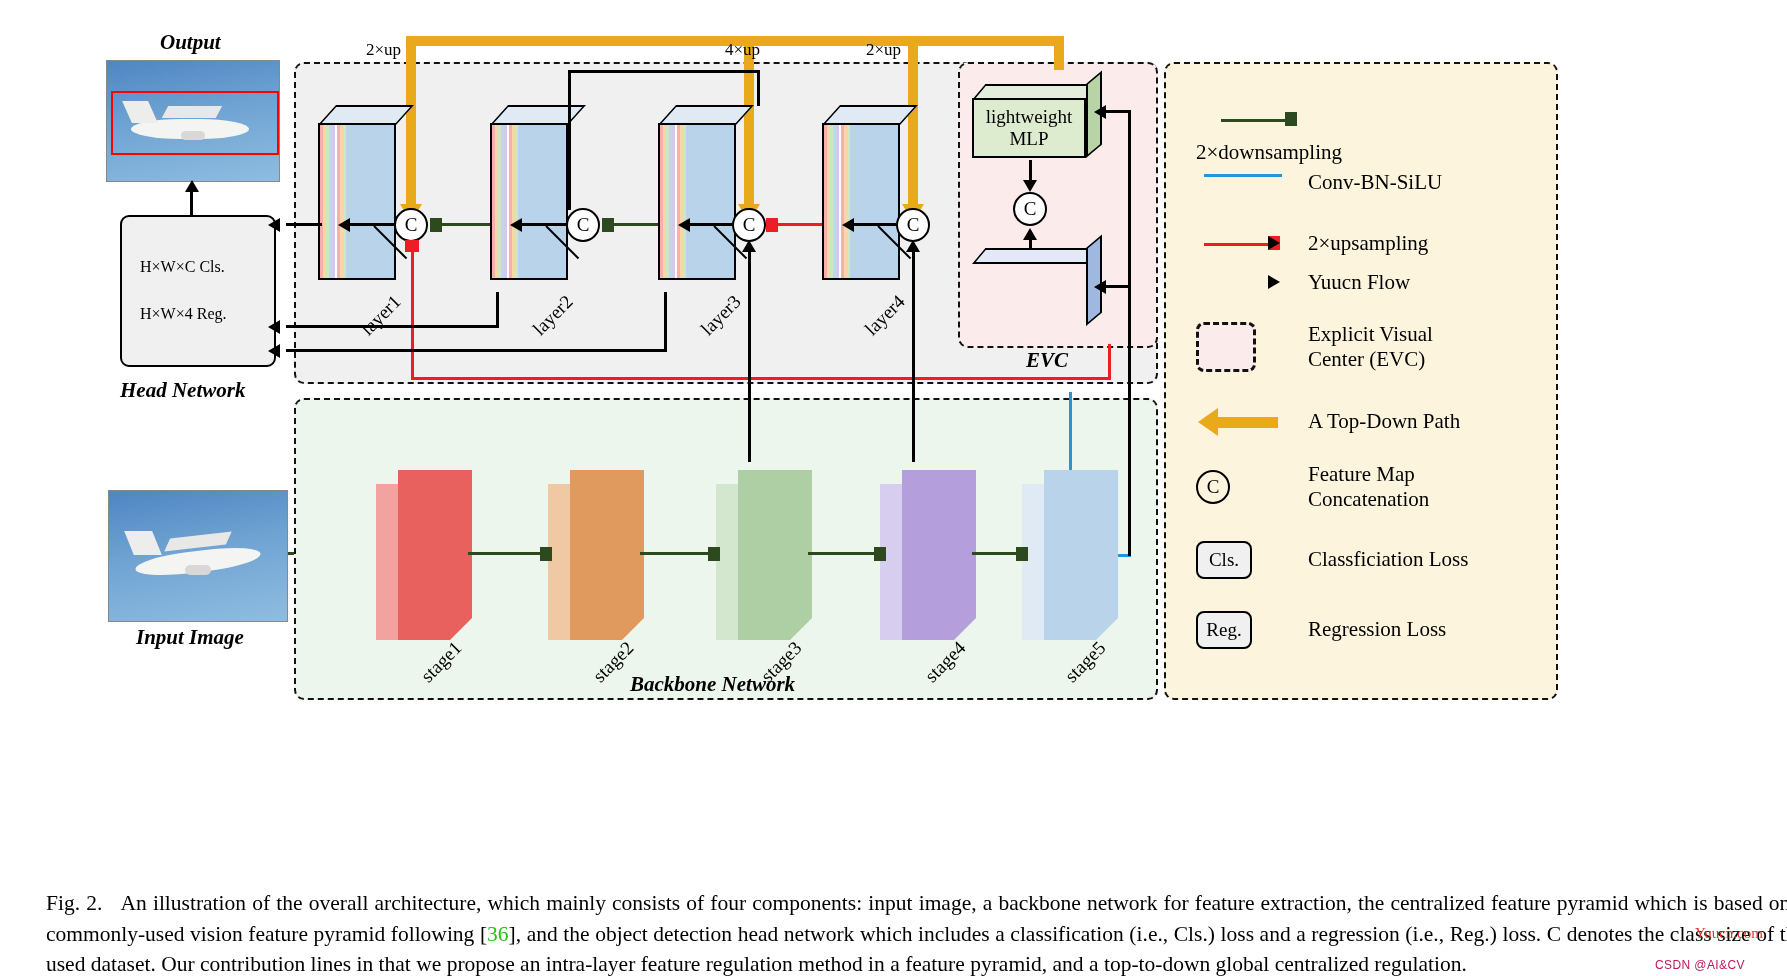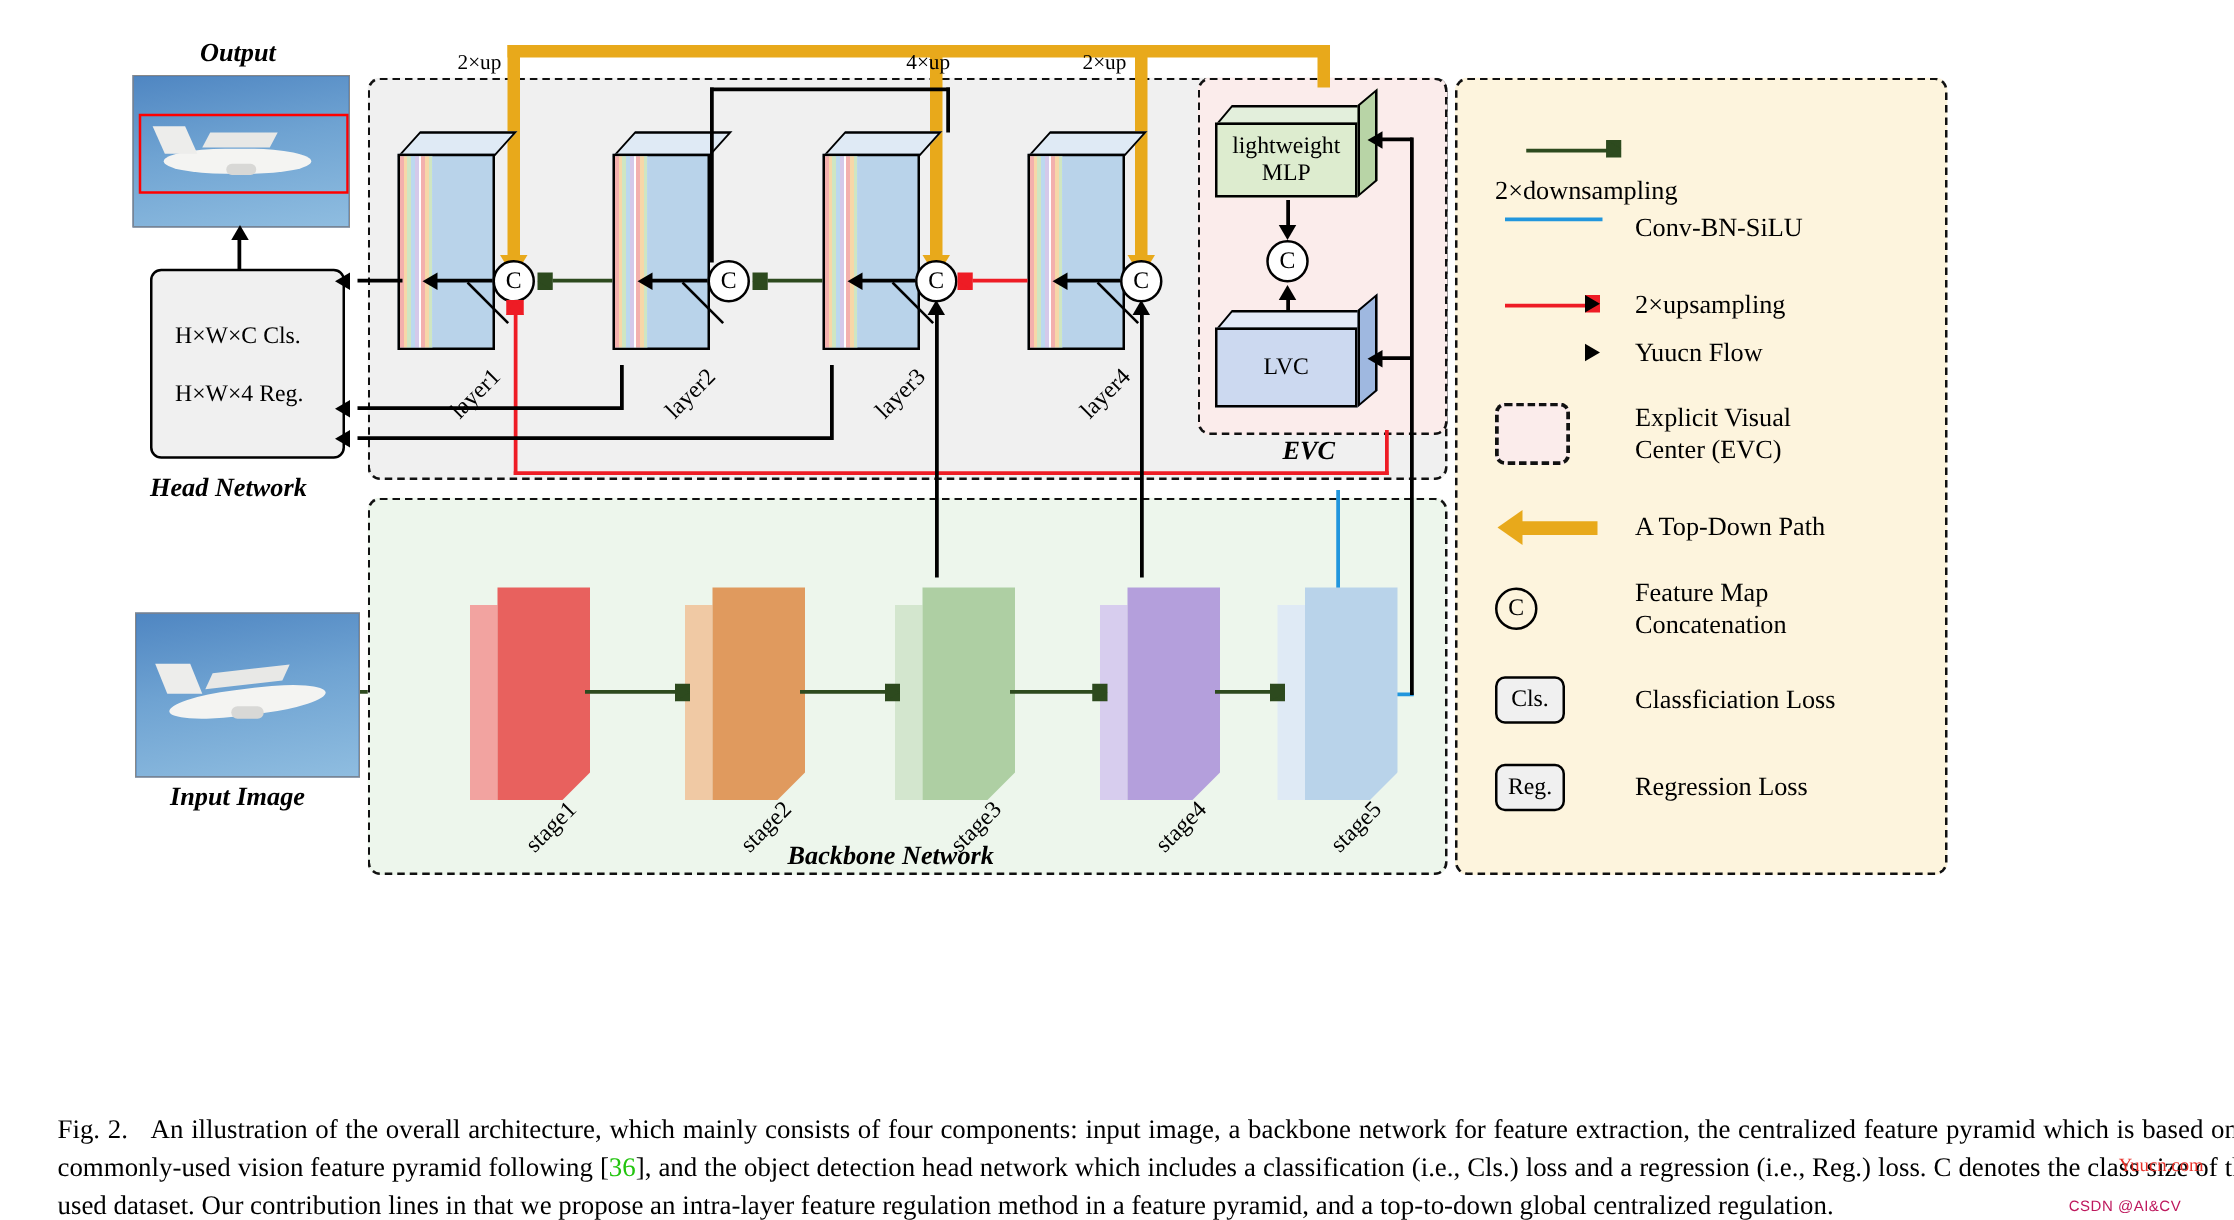--- a/index.html
+++ b/index.html
@@ -78,21 +78,21 @@
   .arw-r.grn{border-left-color:#2d4a1e !important;}
   .red{background:#ee1c25 !important;}
   .arw-l.red{border-right-color:#ee1c25 !important;}
   .arw-u.red{border-bottom-color:#ee1c25 !important;}
   .blu{background:#2196dd !important;}
   .gold{background:#e8a91b !important;}
 
   
   #head-box{left:120px;top:215px;width:152px;height:148px;background:#f0f0f0;
      border:2.5px solid #000;border-radius:9px;}
-  .head-line{position:absolute;font-size:19px;white-space:nowrap;}
+  .head-line{position:absolute;font-size:16px;white-space:nowrap;}
 
   
   .photo{position:absolute;overflow:hidden;background:#3c6fb0;}
   .sky{position:absolute;inset:0;
     background:linear-gradient(170deg,#4f86c2 0%,#6fa3d2 45%,#8fbde0 100%);}
   .plane-body{position:absolute;background:#f4f4f2;border-radius:50%/60%;}
   .plane-wing{position:absolute;background:#e8e8e6;}
   .plane-tail{position:absolute;background:#ededeb;}
   .redbox{position:absolute;border:2px solid #ff0000;}
 
@@ -260,21 +260,20 @@
 
 <div class="cnode" style="left:1013px;top:192px;">C</div>
 <div class="ln" style="left:1029px;top:160px;width:3px;height:22px;"></div>
 <div class="arw arw-d" style="left:1023px;top:180px;"></div>
 <div class="ln" style="left:1029px;top:238px;width:3px;height:22px;"></div>
 <div class="arw arw-u" style="left:1023px;top:228px;"></div>
 
 <div class="box3d" style="left:972px;top:248px;width:130px;height:78px;">
   <div class="btop" style="width:114px;background:#e3e9f7;"></div>
   <div class="bside" style="left:114px;height:78px;background:#9fb8e0;"></div>
-  <div class="bface" style="width:114px;height:64px;background:#ccd9f0;">LVC</div>
 </div>
 
 <div class="ln" style="left:1128px;top:110px;width:3px;height:178px;"></div>
 <div class="ln" style="left:1104px;top:110px;width:26px;height:3px;"></div>
 <div class="arw arw-l" style="left:1094px;top:105px;"></div>
 <div class="ln" style="left:1104px;top:285px;width:26px;height:3px;"></div>
 <div class="arw arw-l" style="left:1094px;top:280px;"></div>
 
 <div class="abs panel-title" style="left:1026px;top:348px;">EVC</div>
 

